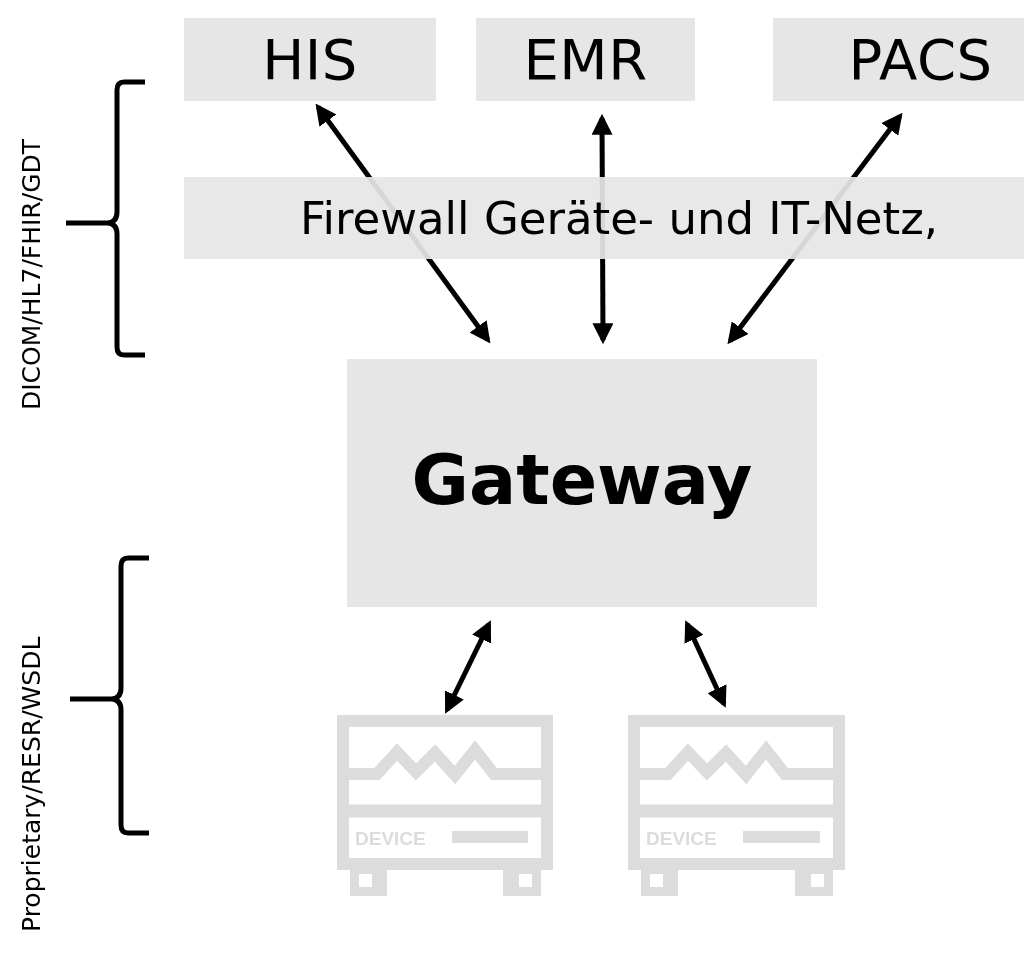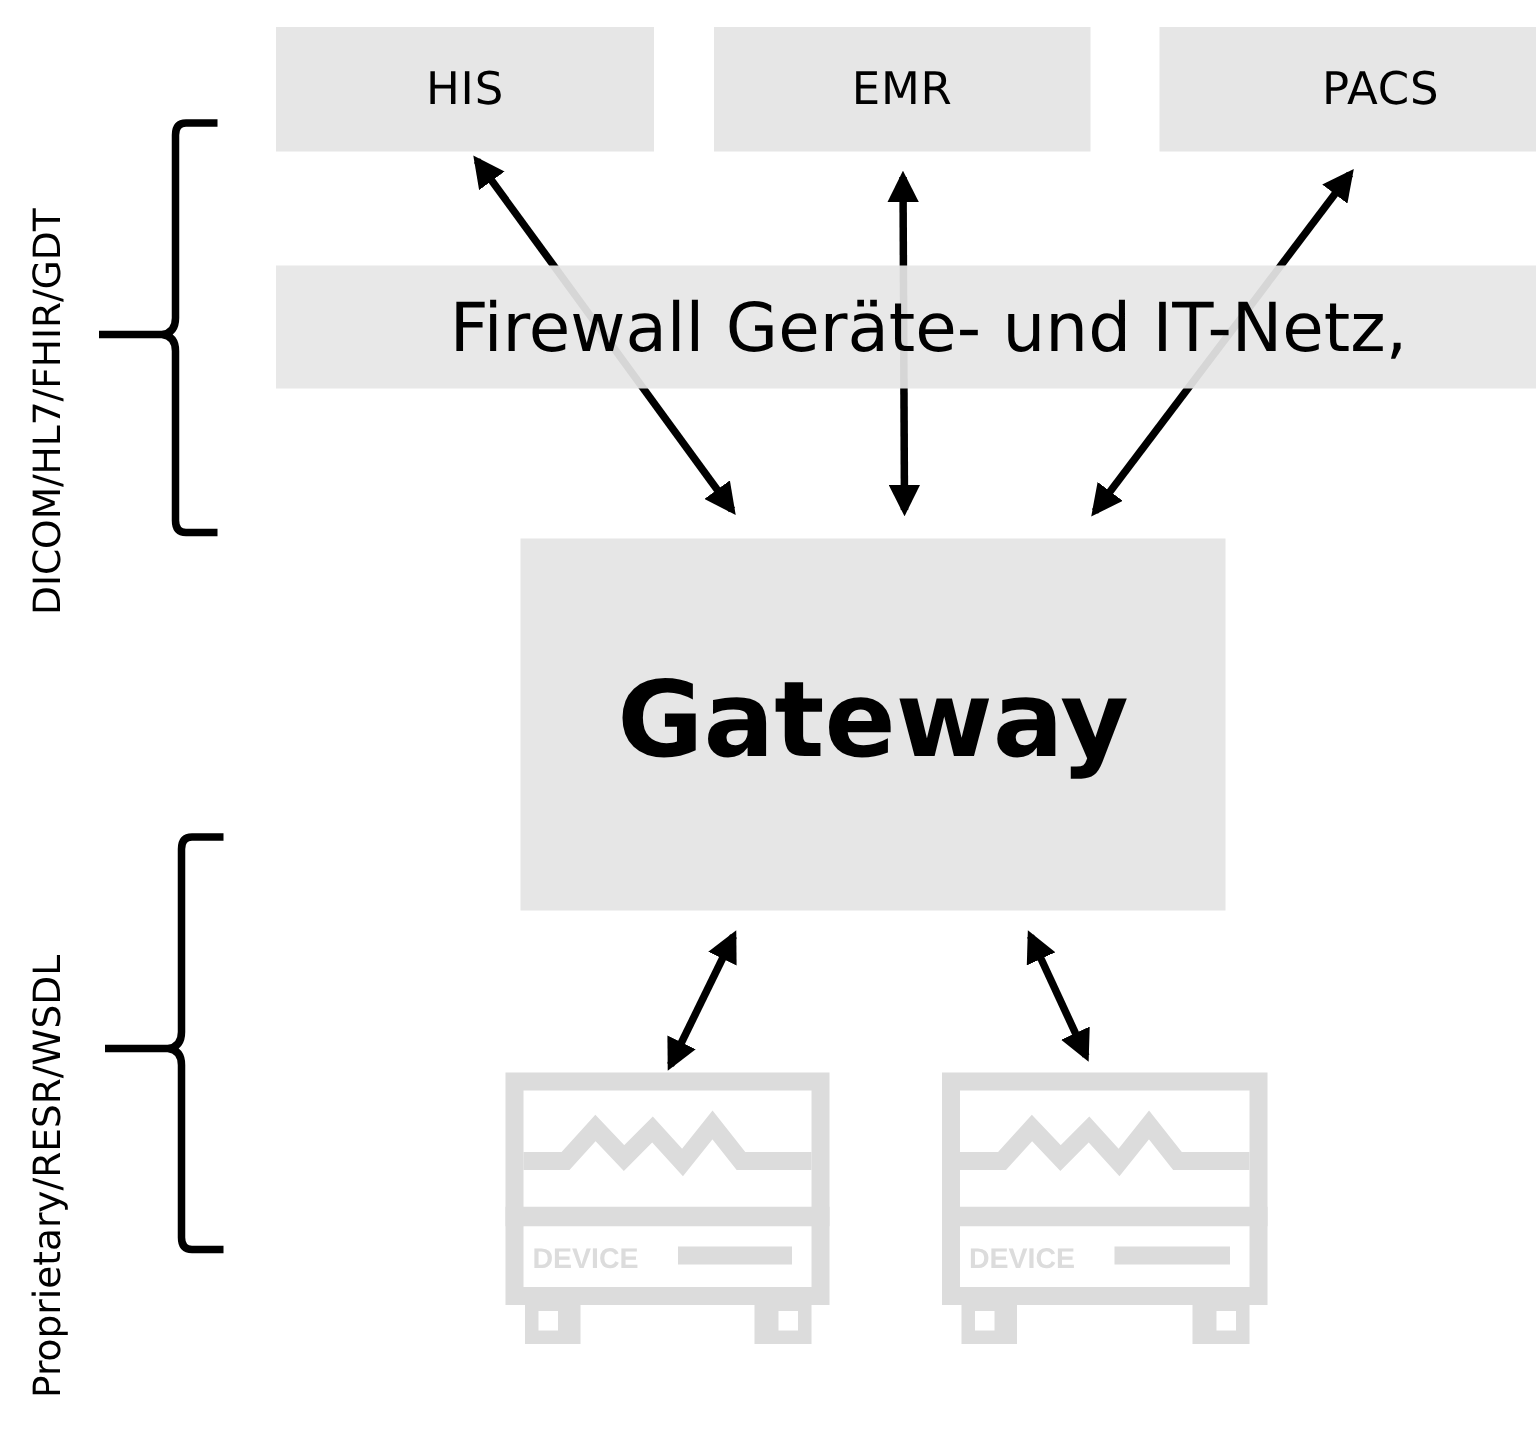--- a/index.html
+++ b/index.html
@@ -1,22 +1,22 @@
 <!DOCTYPE html>
 <html><head>
   <meta charset="utf-8">
   <style>
     html, body { margin: 0; padding: 0; background: #ffffff; }
     body { width: 1024px; height: 957px; position: relative; overflow: hidden;
            font-family: "DejaVu Sans", sans-serif; color: #000; }
     .box { position: absolute; background: #e6e6e6; display: flex;
            align-items: center; justify-content: center; }
-    .sys-label { font-size: 30px; letter-spacing: 0.5px; }
+    .sys-label { font-size: 56px; letter-spacing: 0.5px; }
     #his { left: 184px; top: 18px; width: 252px; height: 83px; }
-    #emr { left: 476px; top: 18px; width: 251px; height: 83px; }
+    #emr { left: 476px; top: 18px; width: 219px; height: 83px; }
     #pacs { left: 773px; top: 18px; width: 295px; height: 83px; }
     #firewall { left: 184px; top: 177px; width: 870px; height: 82px;
                 background: rgba(230,230,230,0.93); z-index: 3; }
     #firewall span { font-size: 45px; }
     #gateway { left: 347px; top: 359px; width: 470px; height: 248px; }
     #gateway span { font-size: 70px; font-weight: bold; margin-top: -6px; }
     svg.layer { position: absolute; left: 0; top: 0; width: 1024px; height: 957px; }
     #arrows { z-index: 2; }
     #braces { z-index: 1; }
     #devices { z-index: 1; }

